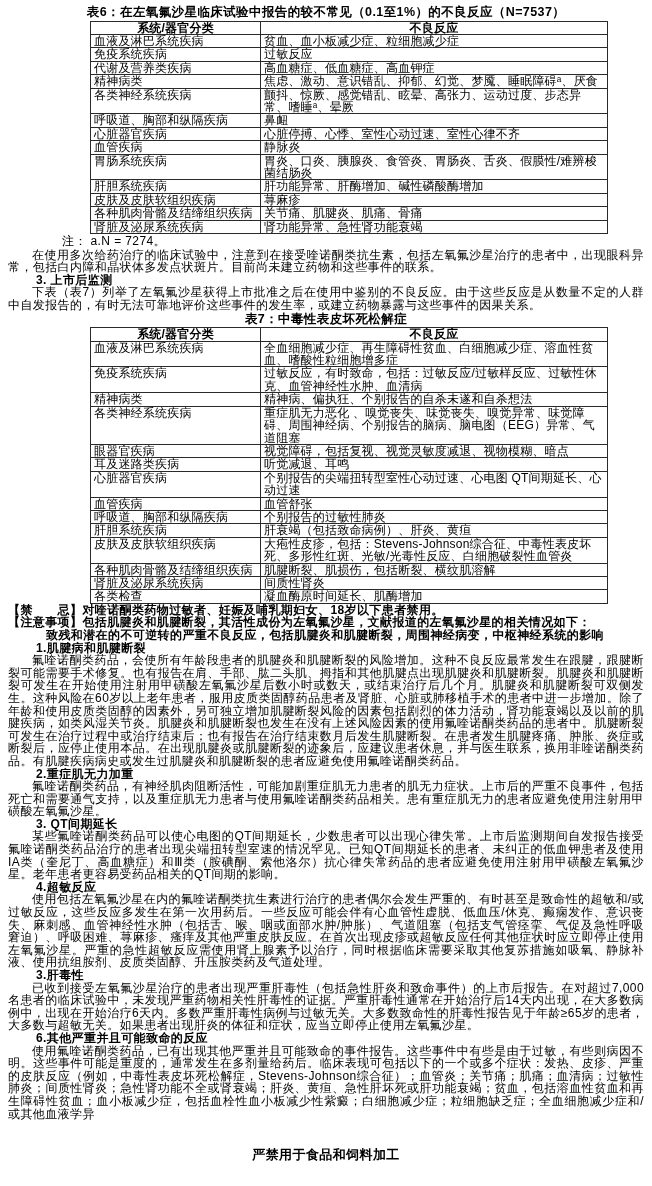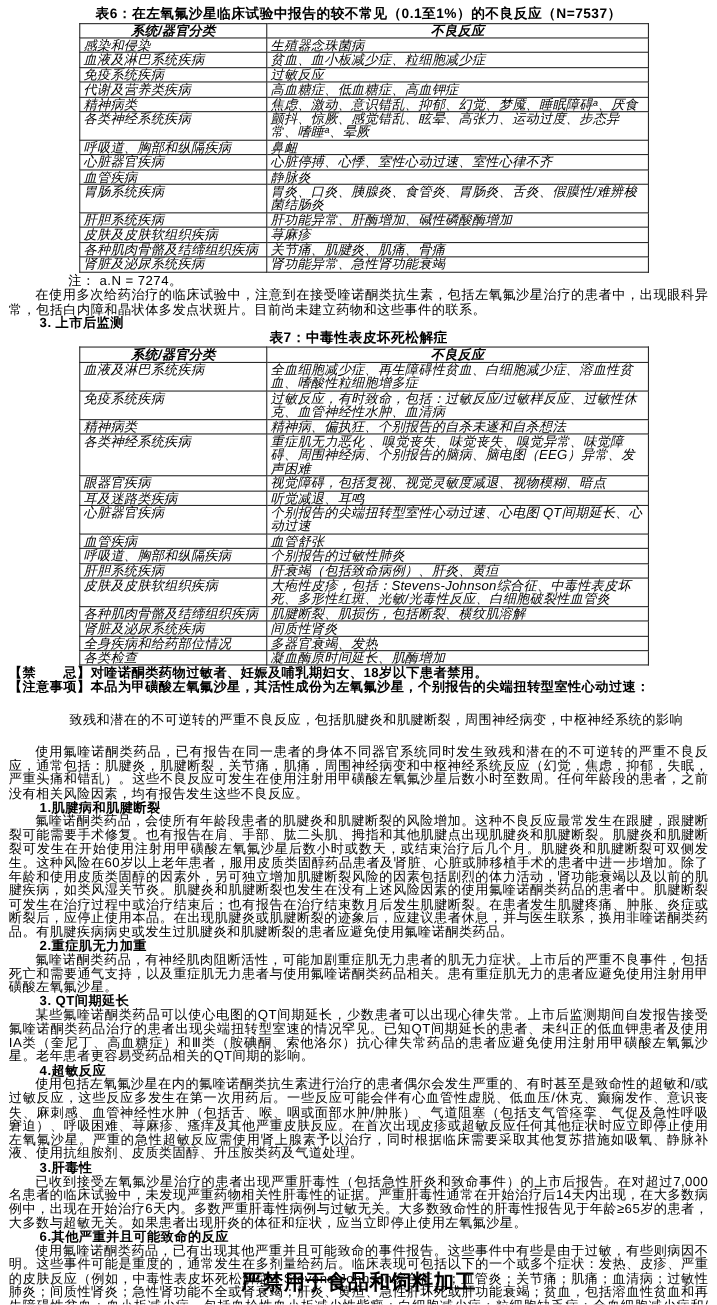--- a/index.html
+++ b/index.html
@@ -20,47 +20,46 @@
   .tbl-caption {
     text-align: center;
     font-weight: bold;
     font-size: 12.5px;
     margin: 1px 0 2px 0;
   }
   table.adr {
     border-collapse: collapse;
     table-layout: fixed;
     width: 518px;
-    margin-left: 64px;
-    font-style: italic;
+    margin-left: 82px;
   }
   table.adr th, table.adr td {
     border: 1px solid #2a2a2a;
     padding: 0 3px;
     vertical-align: top;
     font-size: 12px;
     line-height: 12.4px;
     letter-spacing: 0.2px;
     overflow: hidden;
   }
   table.adr th { text-align: center; font-weight: bold; }
   col.c1 { width: 170px; }
   .note { margin: 1px 0 1px 54px; }
   .para { margin: 0; text-indent: 2em; text-align: justify; }
   .num-heading { font-weight: bold; margin: 0; padding-left: 28px; }
   .bracket-line { font-weight: bold; margin: 0; }
-  .warn-heading { font-weight: normal; margin: 17px; padding-left: 38px; }
+  .warn-heading { font-weight: bold; margin: 0; padding-left: 38px; }
   .warn-para { font-weight: normal; }
   .footer-warning {
     position: absolute;
     left: 0; right: 0;
-    bottom: 12px;
+    bottom: 24px;
     text-align: center;
     font-weight: bold;
-    font-size: 19px;
+    font-size: 13px;
     margin-top: 29px;
   }
 </style>
 </head>
 <body>
 
 <div class="page">
 
   <div class="tbl-caption">表6：在左氧氟沙星临床试验中报告的较不常见（0.1至1%）的不良反应（N=7537）</div>
 
@@ -70,24 +69,20 @@
         <col>
       </colgroup>
     <thead>
       <tr>
         <th>系统/器官分类</th>
         <th>不良反应</th>
       </tr>
     </thead>
     <tbody>
 
-        <tr>
-          <td>感染和侵染</td>
-          <td>生殖器念珠菌病</td>
-        </tr>
 
         <tr>
           <td>血液及淋巴系统疾病</td>
           <td>贫血、血小板减少症、粒细胞减少症</td>
         </tr>
 
         <tr>
           <td>免疫系统疾病</td>
           <td>过敏反应</td>
         </tr>
@@ -148,20 +143,21 @@
         </tr>
       </tbody>
   </table>
 
   <div class="note">注：  a.N = 7274。</div>
 
   <p class="para">在使用多次给药治疗的临床试验中，注意到在接受喹诺酮类抗生素，包括左氧氟沙星治疗的患者中，出现眼科异常，包括白内障和晶状体多发点状斑片。目前尚未建立药物和这些事件的联系。</p>
 
   <div class="num-heading">3. 上市后监测</div>
 
+  <p class="para">下表（表7）列举了左氧氟沙星获得上市批准之后在使用中鉴别的不良反应。由于这些反应是从数量不定的人群中自发报告的，有时无法可靠地评价这些事件的发生率，或建立药物暴露与这些事件的因果关系。</p>
 
   <div class="tbl-caption">表7：中毒性表皮坏死松解症</div>
 
   <table class="adr">
     <colgroup>
         <col class="c1">
         <col>
       </colgroup>
     <thead>
       <tr>
@@ -181,21 +177,21 @@
           <td>过敏反应，有时致命，包括：过敏反应/过敏样反应、过敏性休克、血管神经性水肿、血清病</td>
         </tr>
 
         <tr>
           <td>精神病类</td>
           <td>精神病、偏执狂、个别报告的自杀未遂和自杀想法</td>
         </tr>
 
         <tr>
           <td>各类神经系统疾病</td>
-          <td>重症肌无力恶化 、嗅觉丧失、味觉丧失、嗅觉异常、味觉障碍、周围神经病、个别报告的脑病、脑电图（EEG）异常、发声困难</td>
+          <td>重症肌无力恶化 、嗅觉丧失、味觉丧失、嗅觉异常、味觉障碍、周围神经病、个别报告的脑病、脑电图（EEG）异常、气道阻塞</td>
         </tr>
 
         <tr>
           <td>眼器官疾病</td>
           <td>视觉障碍，包括复视、视觉灵敏度减退、视物模糊、暗点</td>
         </tr>
 
         <tr>
           <td>耳及迷路类疾病</td>
           <td>听觉减退、耳鸣</td>
@@ -229,39 +225,34 @@
         <tr>
           <td>各种肌肉骨骼及结缔组织疾病</td>
           <td>肌腱断裂、肌损伤，包括断裂、横纹肌溶解</td>
         </tr>
 
         <tr>
           <td>肾脏及泌尿系统疾病</td>
           <td>间质性肾炎</td>
         </tr>
 
-        <tr>
-          <td>全身疾病和给药部位情况</td>
-          <td>多器官衰竭、发热</td>
-        </tr>
 
         <tr>
           <td>各类检查</td>
           <td>凝血酶原时间延长、肌酶增加</td>
         </tr>
       </tbody>
   </table>
 
   <p class="bracket-line"><span>【禁　　忌】</span><span>对喹诺酮类药物过敏者、妊娠及哺乳期妇女、18岁以下患者禁用。</span></p>
 
-  <p class="bracket-line"><span>【注意事项】</span><span>本品为甲磺酸左氧氟沙星，其活性成份为左氧氟沙星，个别报告的尖端扭转型室性心动过速：</span></p>
+  <p class="bracket-line"><span>【注意事项】</span><span>包括肌腱炎和肌腱断裂，其活性成份为左氧氟沙星，文献报道的左氧氟沙星的相关情况如下：</span></p>
 
   <div class="warn-heading">致残和潜在的不可逆转的严重不良反应，包括肌腱炎和肌腱断裂，周围神经病变，中枢神经系统的影响</div>
 
-  <p class="para warn-para">使用氟喹诺酮类药品，已有报告在同一患者的身体不同器官系统同时发生致残和潜在的不可逆转的严重不良反应，通常包括：肌腱炎，肌腱断裂，关节痛，肌痛，周围神经病变和中枢神经系统反应（幻觉，焦虑，抑郁，失眠，严重头痛和错乱）。这些不良反应可发生在使用注射用甲磺酸左氧氟沙星后数小时至数周。任何年龄段的患者，之前没有相关风险因素，均有报告发生这些不良反应。</p>
 
   <div>
 
       <div>
         <div class="num-heading">1.肌腱病和肌腱断裂</div>
         <p class="para">氟喹诺酮类药品，会使所有年龄段患者的肌腱炎和肌腱断裂的风险增加。这种不良反应最常发生在跟腱，跟腱断裂可能需要手术修复。也有报告在肩、手部、肱二头肌、拇指和其他肌腱点出现肌腱炎和肌腱断裂。肌腱炎和肌腱断裂可发生在开始使用注射用甲磺酸左氧氟沙星后数小时或数天，或结束治疗后几个月。肌腱炎和肌腱断裂可双侧发生。这种风险在60岁以上老年患者，服用皮质类固醇药品患者及肾脏、心脏或肺移植手术的患者中进一步增加。除了年龄和使用皮质类固醇的因素外，另可独立增加肌腱断裂风险的因素包括剧烈的体力活动，肾功能衰竭以及以前的肌腱疾病，如类风湿关节炎。肌腱炎和肌腱断裂也发生在没有上述风险因素的使用氟喹诺酮类药品的患者中。肌腱断裂可发生在治疗过程中或治疗结束后；也有报告在治疗结束数月后发生肌腱断裂。在患者发生肌腱疼痛、肿胀、炎症或断裂后，应停止使用本品。在出现肌腱炎或肌腱断裂的迹象后，应建议患者休息，并与医生联系，换用非喹诺酮类药品。有肌腱疾病病史或发生过肌腱炎和肌腱断裂的患者应避免使用氟喹诺酮类药品。</p>
       </div>
 
       <div>
         <div class="num-heading">2.重症肌无力加重</div>

